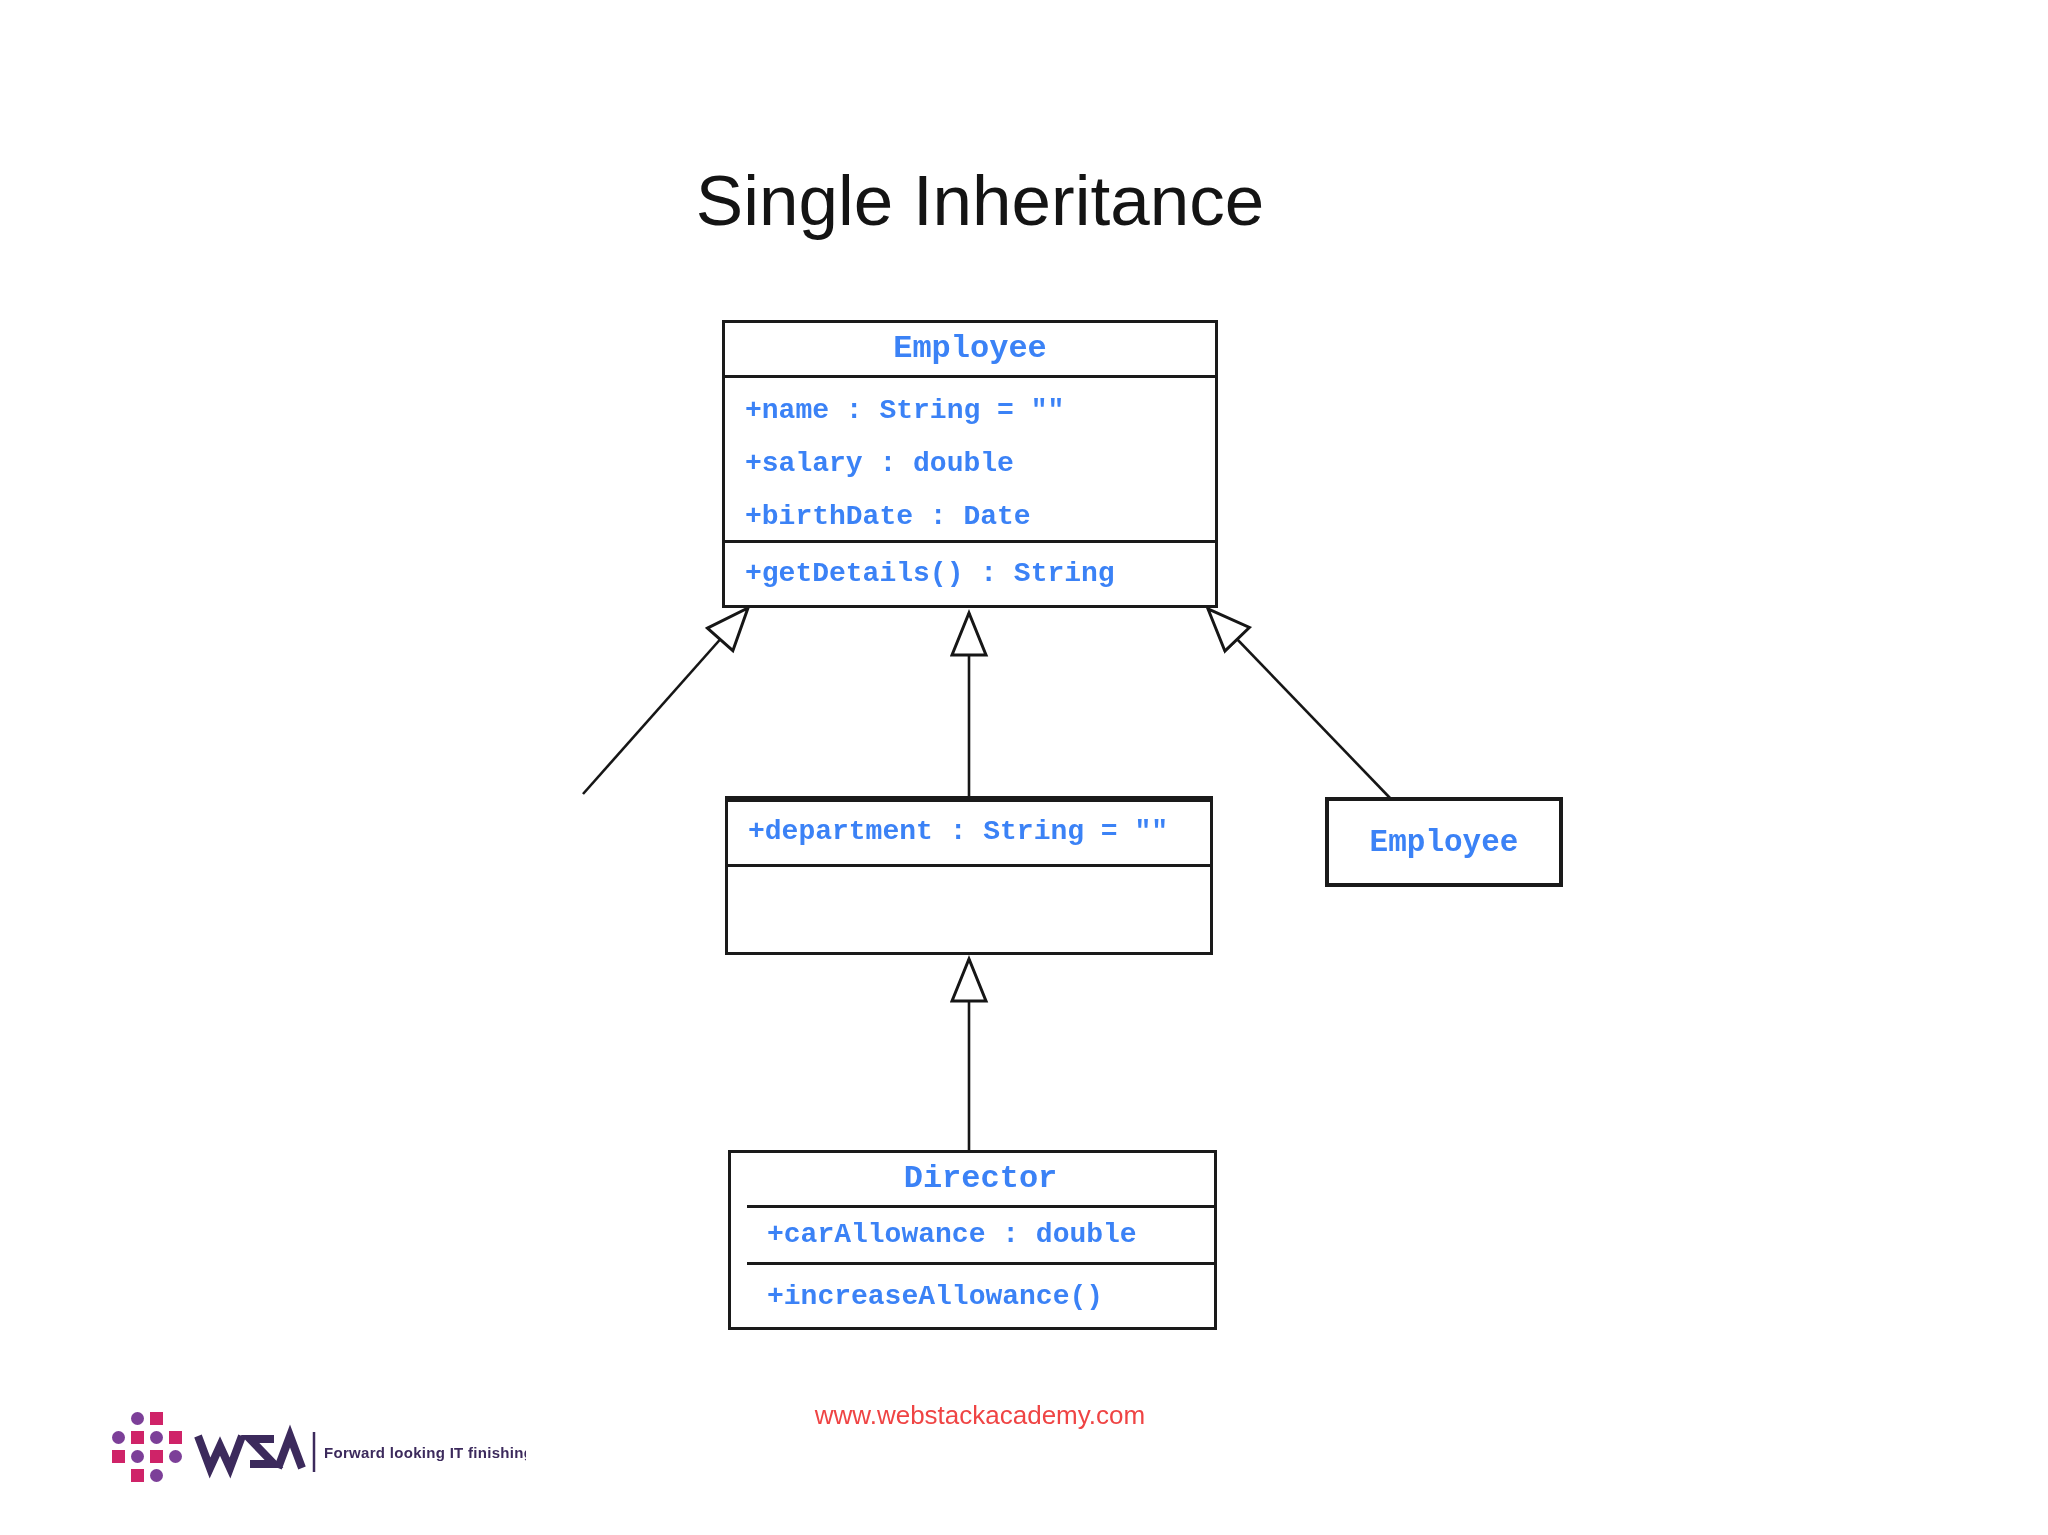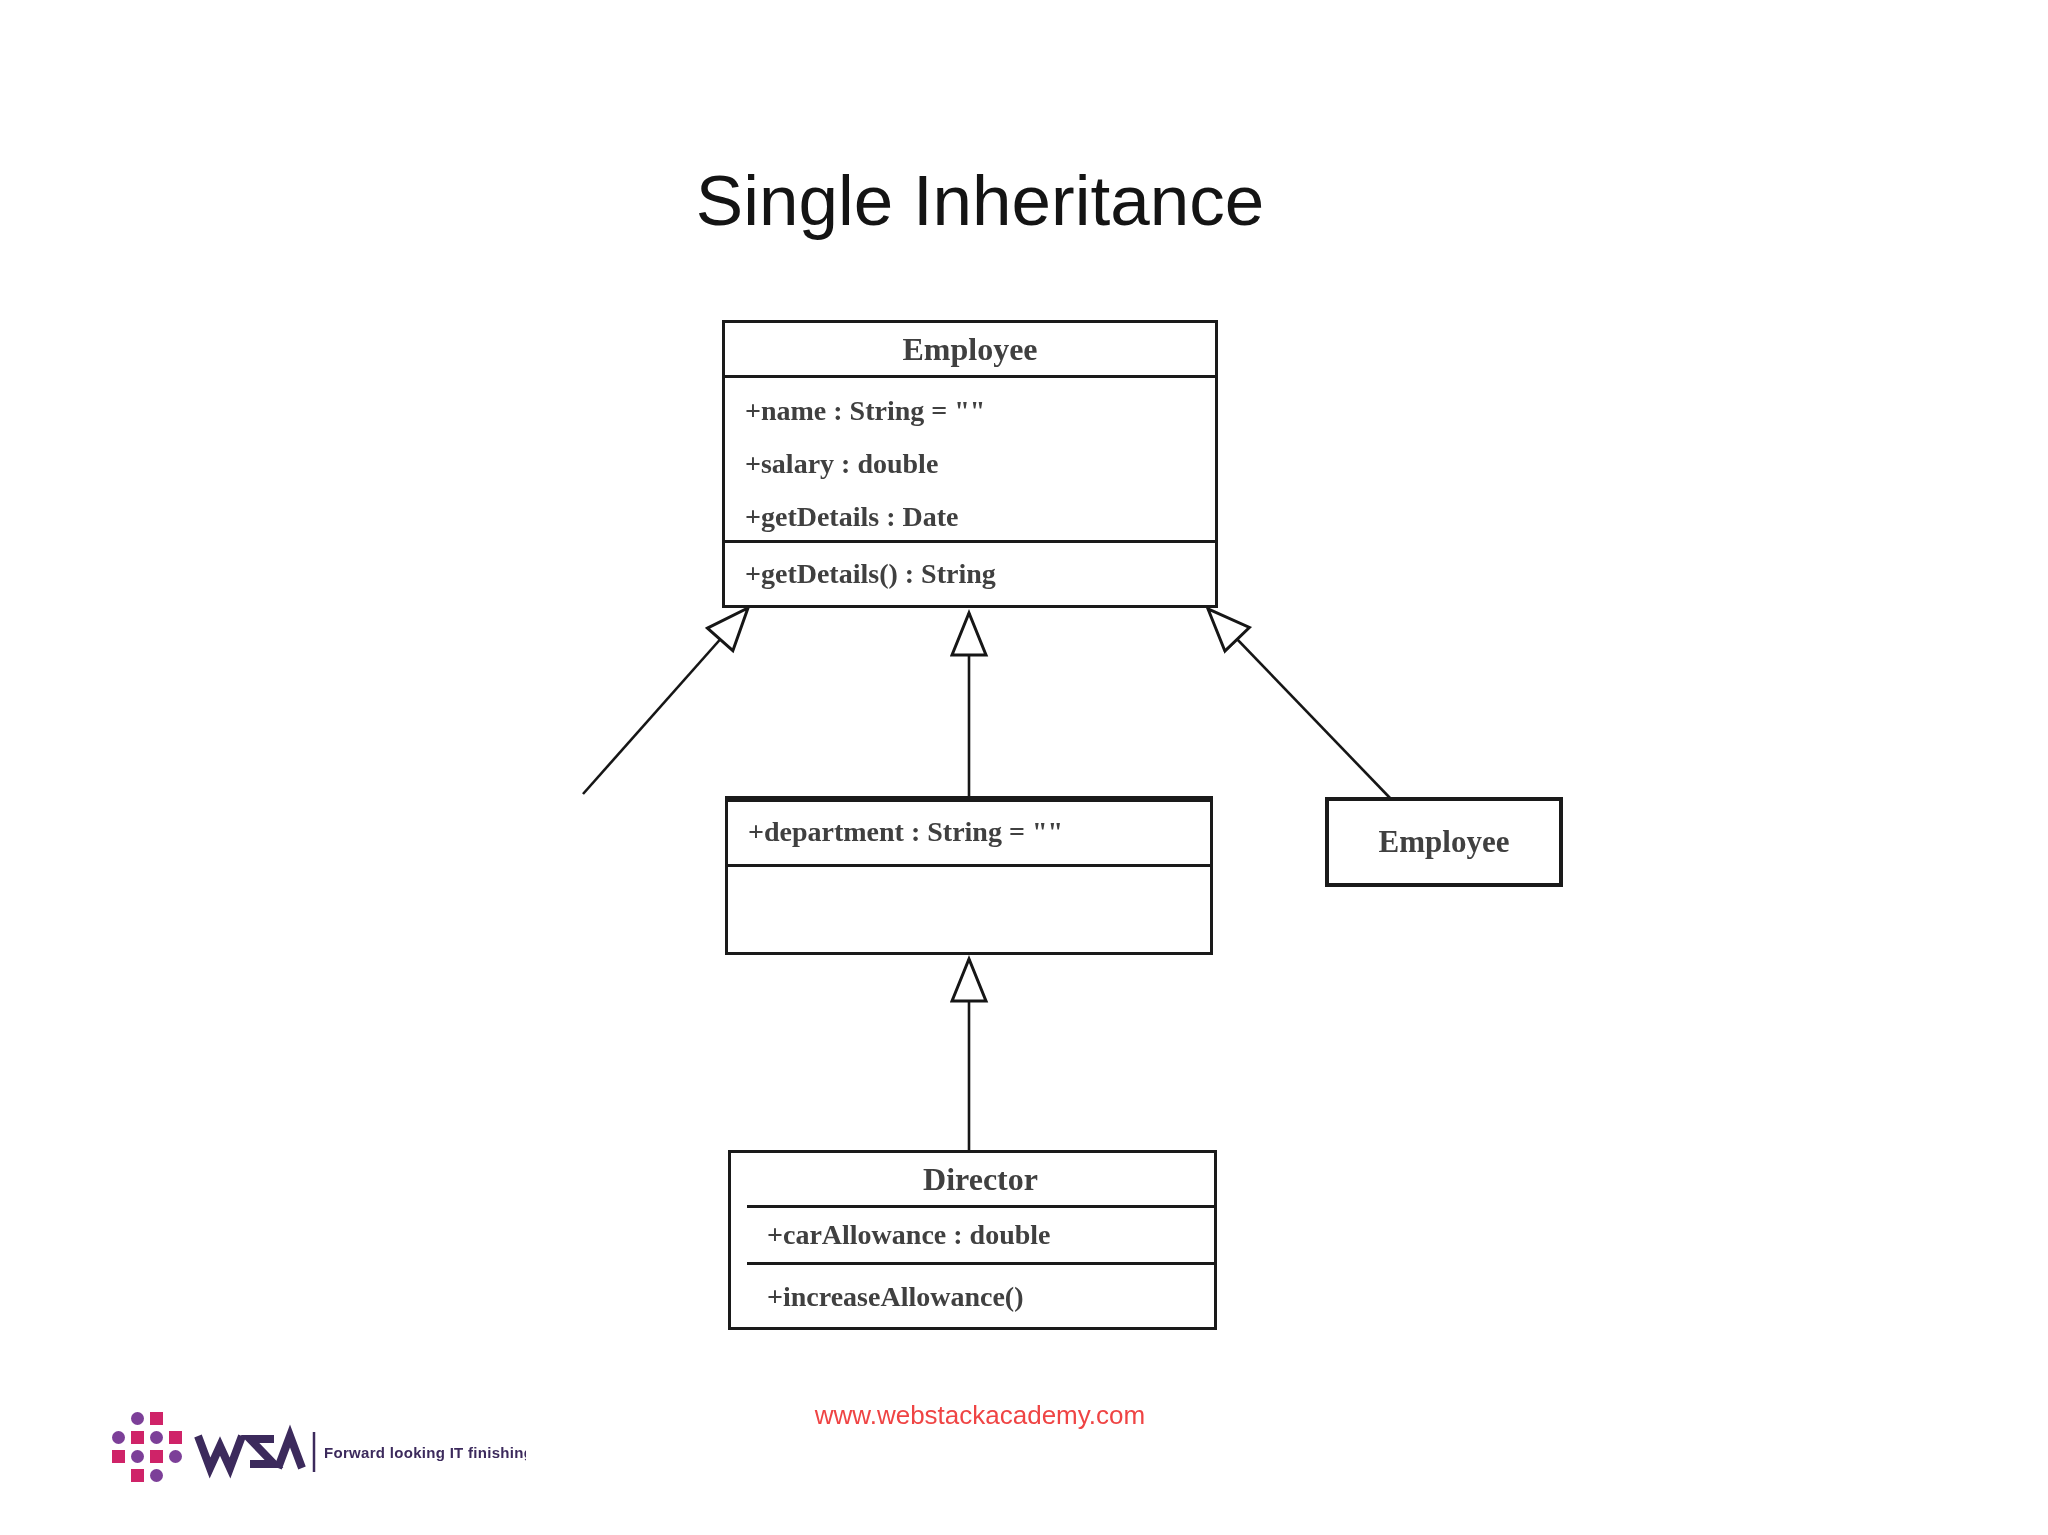--- a/index.html
+++ b/index.html
@@ -29,22 +29,22 @@
     letter-spacing: 0px;
     font-family: "Liberation Sans", sans-serif;
   }
 
   
   .uml-box {
     position: absolute;
     background: #ffffff;
     border: 3px solid #1a1a1a;
     box-sizing: border-box;
-    font-family: Liberation Serif, serif;
-    color: #404040;
+    font-family: Liberation Mono, monospace;
+    color: #3b82f6;
     z-index: 2;
   }
   .uml-name {
     font-weight: 700;
     font-size: 32px;
     text-align: center;
     box-sizing: border-box;
   }
   .uml-compartment {
     border-top: 3px solid #1a1a1a;
@@ -145,21 +145,21 @@
     <g>
       <line x1="969" y1="1151" x2="969" y2="959" stroke="#161616" stroke-width="2.6" marker-end="url(#tri)"></line>
     </g>
   </svg>
 
   <div class="uml-box" id="box-employee">
     <div class="uml-name">Employee</div>
     <div class="uml-compartment attrs">
       <div class="uml-line">+name : String = ""</div>
       <div class="uml-line">+salary : double</div>
-      <div class="uml-line">+getDetails : Date</div>
+      <div class="uml-line">+birthDate : Date</div>
     </div>
     <div class="uml-compartment ops">
       <div class="uml-line">+getDetails() : String</div>
     </div>
   </div>
 
 
   <div class="uml-box" id="box-manager">
     <div class="uml-compartment attrs">
       <div class="uml-line">+department : String = ""</div>

